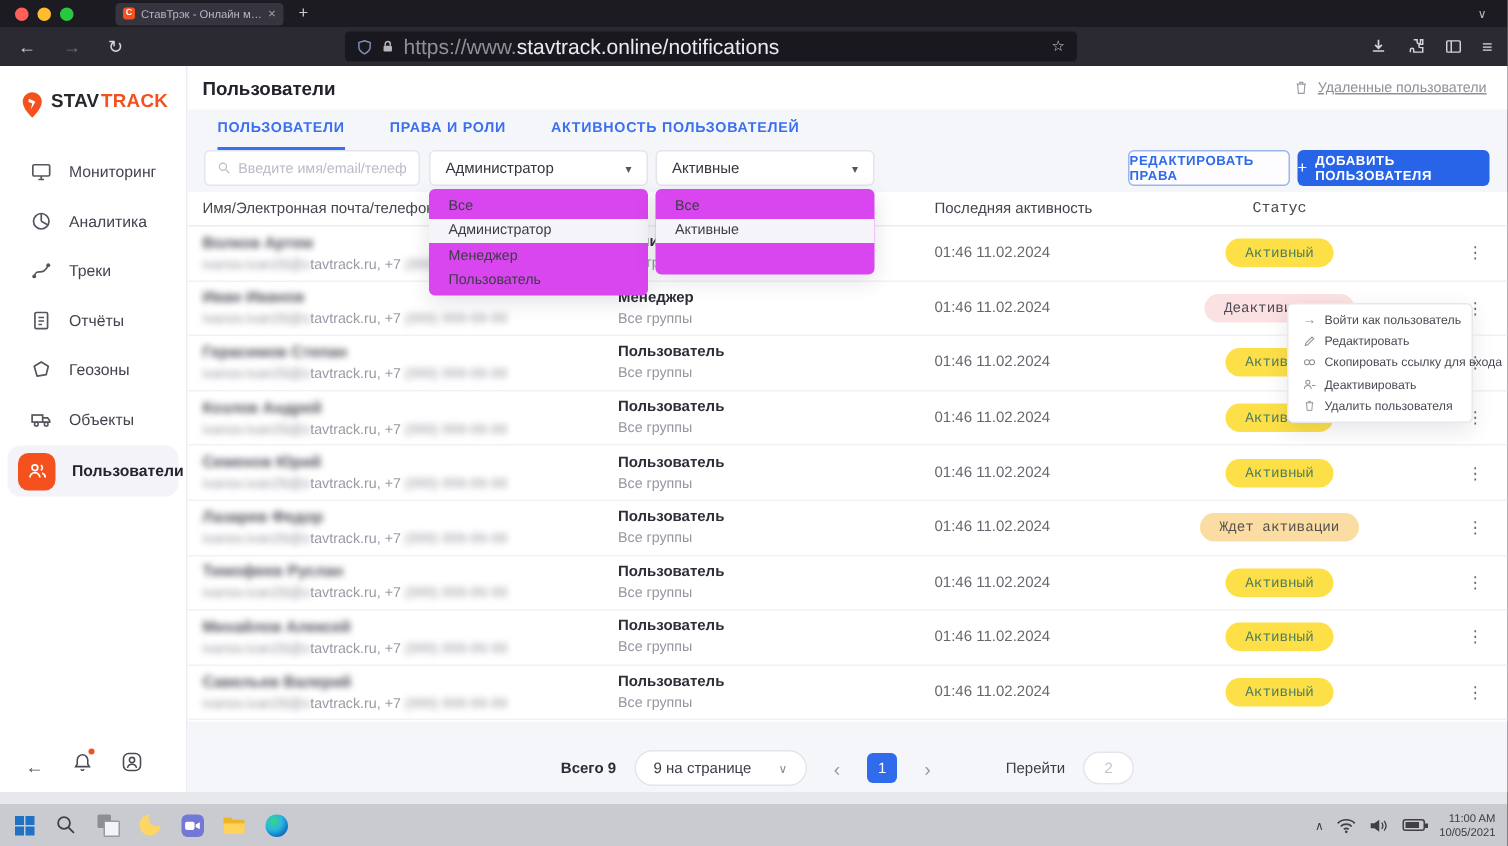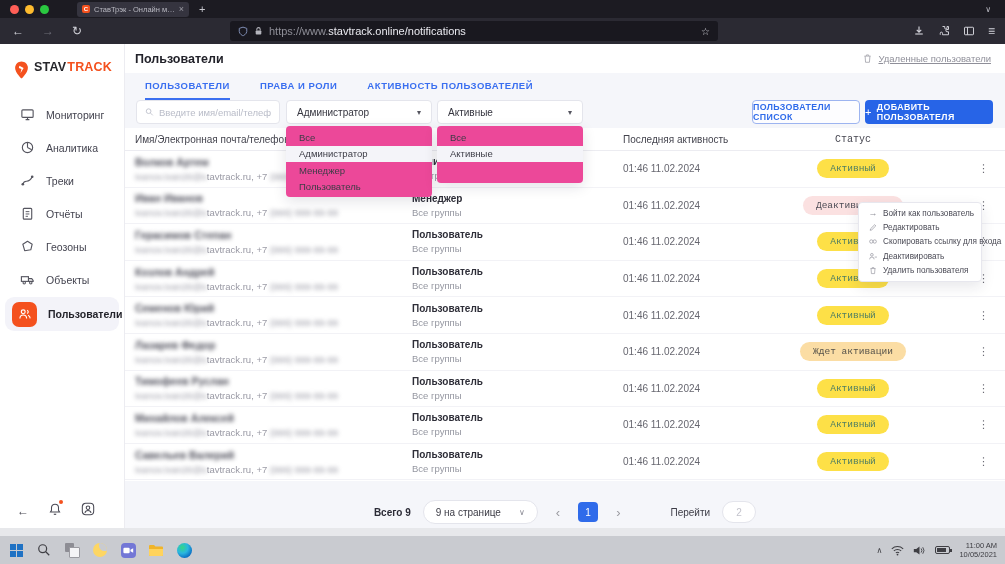--- a/index.html
+++ b/index.html
@@ -15,21 +15,21 @@
   .btab { margin-left:28px; width:112px; height:15px; background:#35343f; border-radius:3px; display:flex; align-items:center; gap:4px; padding:0 5px; }
   .favicon { width:8px; height:8px; background:#f4511e; border-radius:2px; color:#fff; font-size:6px; line-height:8px; text-align:center; font-weight:bold; flex:0 0 auto;}
   .btab-title { color:#b9b9c2; font-size:7.5px; white-space:nowrap; overflow:hidden; text-overflow:ellipsis; flex:1; }
   .btab-close { color:#9d9da6; font-size:9px; flex:0 0 auto; }
   .newtab { color:#c9c9cf; font-size:11px; margin-left:10px; }
   .tabs-chevron { margin-left:auto; margin-right:14px; color:#b9b9c2; font-size:8px; }
   .toolbar { position:relative; height:26px; background:#2b2a33; display:flex; align-items:center; padding:0 12px; }
   .nav-glyph { color:#d3d3da; font-size:12px; margin-right:18px; }
   .nav-glyph.dim { color:#6d6d78; }
   .urlbar { position:absolute; left:230px; top:3px; width:488px; height:20px; background:#19181f; border-radius:3px; display:flex; align-items:center; padding:0 8px; gap:6px; }
-  .url-text { font-size:11px; white-space:nowrap; }
+  .url-text { font-size:14px; white-space:nowrap; }
   .url-dim { color:#8f8f98; } .url-main { color:#eaeaf0; }
   .star { margin-left:auto; color:#cfcfd6; font-size:10px; }
   .chrome-right { position:absolute; right:10px; top:0; height:26px; display:flex; align-items:center; gap:13px; }
   .chrome-right svg { display:block; }
   .hamburger { color:#d3d3da; font-size:12px; }
 
   
   .app { display:flex; height:484px; background:#f5f6fa; }
   .sidebar { position:relative; width:125px; background:#fff; border-right:1px solid #ececf1; flex:0 0 auto; }
   .logo { display:flex; align-items:flex-start; gap:4px; padding:16px 0 0 13px; height:52px; }
@@ -84,21 +84,21 @@
   .redact { filter:blur(2px); }
   .urole { font-size:10px; font-weight:bold; color:#2e2e38; }
   .ugroup { font-size:9.5px; color:#9597a1; margin-top:3px; }
   .udate { font-size:10px; color:#66666f; }
   .badge { font-size:9.5px; padding:4px 13px; border-radius:11px; color:#4a4a52; white-space:nowrap; }
   .badge[data-status="active"] { background:#fde047; color:#4e7d63; }
   .badge[data-status="deactivated"] { background:#fbe1e1; color:#4c4c55; }
   .badge[data-status="pending"] { background:#fbdda4; color:#55524a; }
   .kebab { font-size:11px; color:#6a6a74; cursor:pointer; }
 
-  .dd-panel { position:absolute; width:146px; background:#ec4899; border-radius:4px; box-shadow:0 4px 14px rgba(25,25,55,.12); z-index:30; padding:3px 0; }
+  .dd-panel { position:absolute; width:146px; background:#d946ef; border-radius:4px; box-shadow:0 4px 14px rgba(25,25,55,.12); z-index:30; padding:3px 0; }
   .dd-role { left:161px; top:82px; height:71px; }
   .dd-status { left:312px; top:82px; height:57px; }
   .dd-opt { height:16.5px; display:flex; align-items:center; padding-left:13px; font-size:9.5px; color:#3c3c46; cursor:pointer; }
   .dd-opt[data-selected="true"] { background:#f4f4f9; }
 
   .ctxmenu { position:absolute; left:733px; top:158px; width:124px; background:#fff; border:1px solid #e7e7ee; border-radius:4px; box-shadow:0 5px 14px rgba(25,25,55,.10); z-index:25; padding:3px 0; }
   .cm-item { height:14.4px; display:flex; align-items:center; gap:5px; padding-left:9px; font-size:8.2px; color:#4a4a55; cursor:pointer; white-space:nowrap; }
   .cm-item svg, .cm-item .cm-glyph { flex:0 0 auto; width:10px; text-align:center; color:#8f8f99; font-size:9px; }
 
   .pagination { position:absolute; top:455px; left:0; right:0; height:26px; display:flex; align-items:center; justify-content:center; gap:12px; }
@@ -311,21 +311,21 @@
           <input type="text" placeholder="Введите имя/email/телефон" style="">
         </div>
         <div class="selectbox sel-role">
           <span class="sval">Администратор</span>
           <span class="chev">▾</span>
         </div>
         <div class="selectbox sel-status">
           <span class="sval">Активные</span>
           <span class="chev">▾</span>
         </div>
-        <div class="btn btn-edit">ПОЛЬЗОВАТЕЛИ СПИСОК</div>
+        <div class="btn btn-edit">РЕДАКТИРОВАТЬ ПРАВА</div>
         <div class="btn btn-add">
           <span class="plus">+</span>
           <span>ДОБАВИТЬ ПОЛЬЗОВАТЕЛЯ</span>
         </div>
       </div>
 
       <div class="tablewrap">
         <div class="thead">
           <div class="hc c-name">Имя/Электронная почта/телефон</div>
           <div class="hc c-role"></div>

